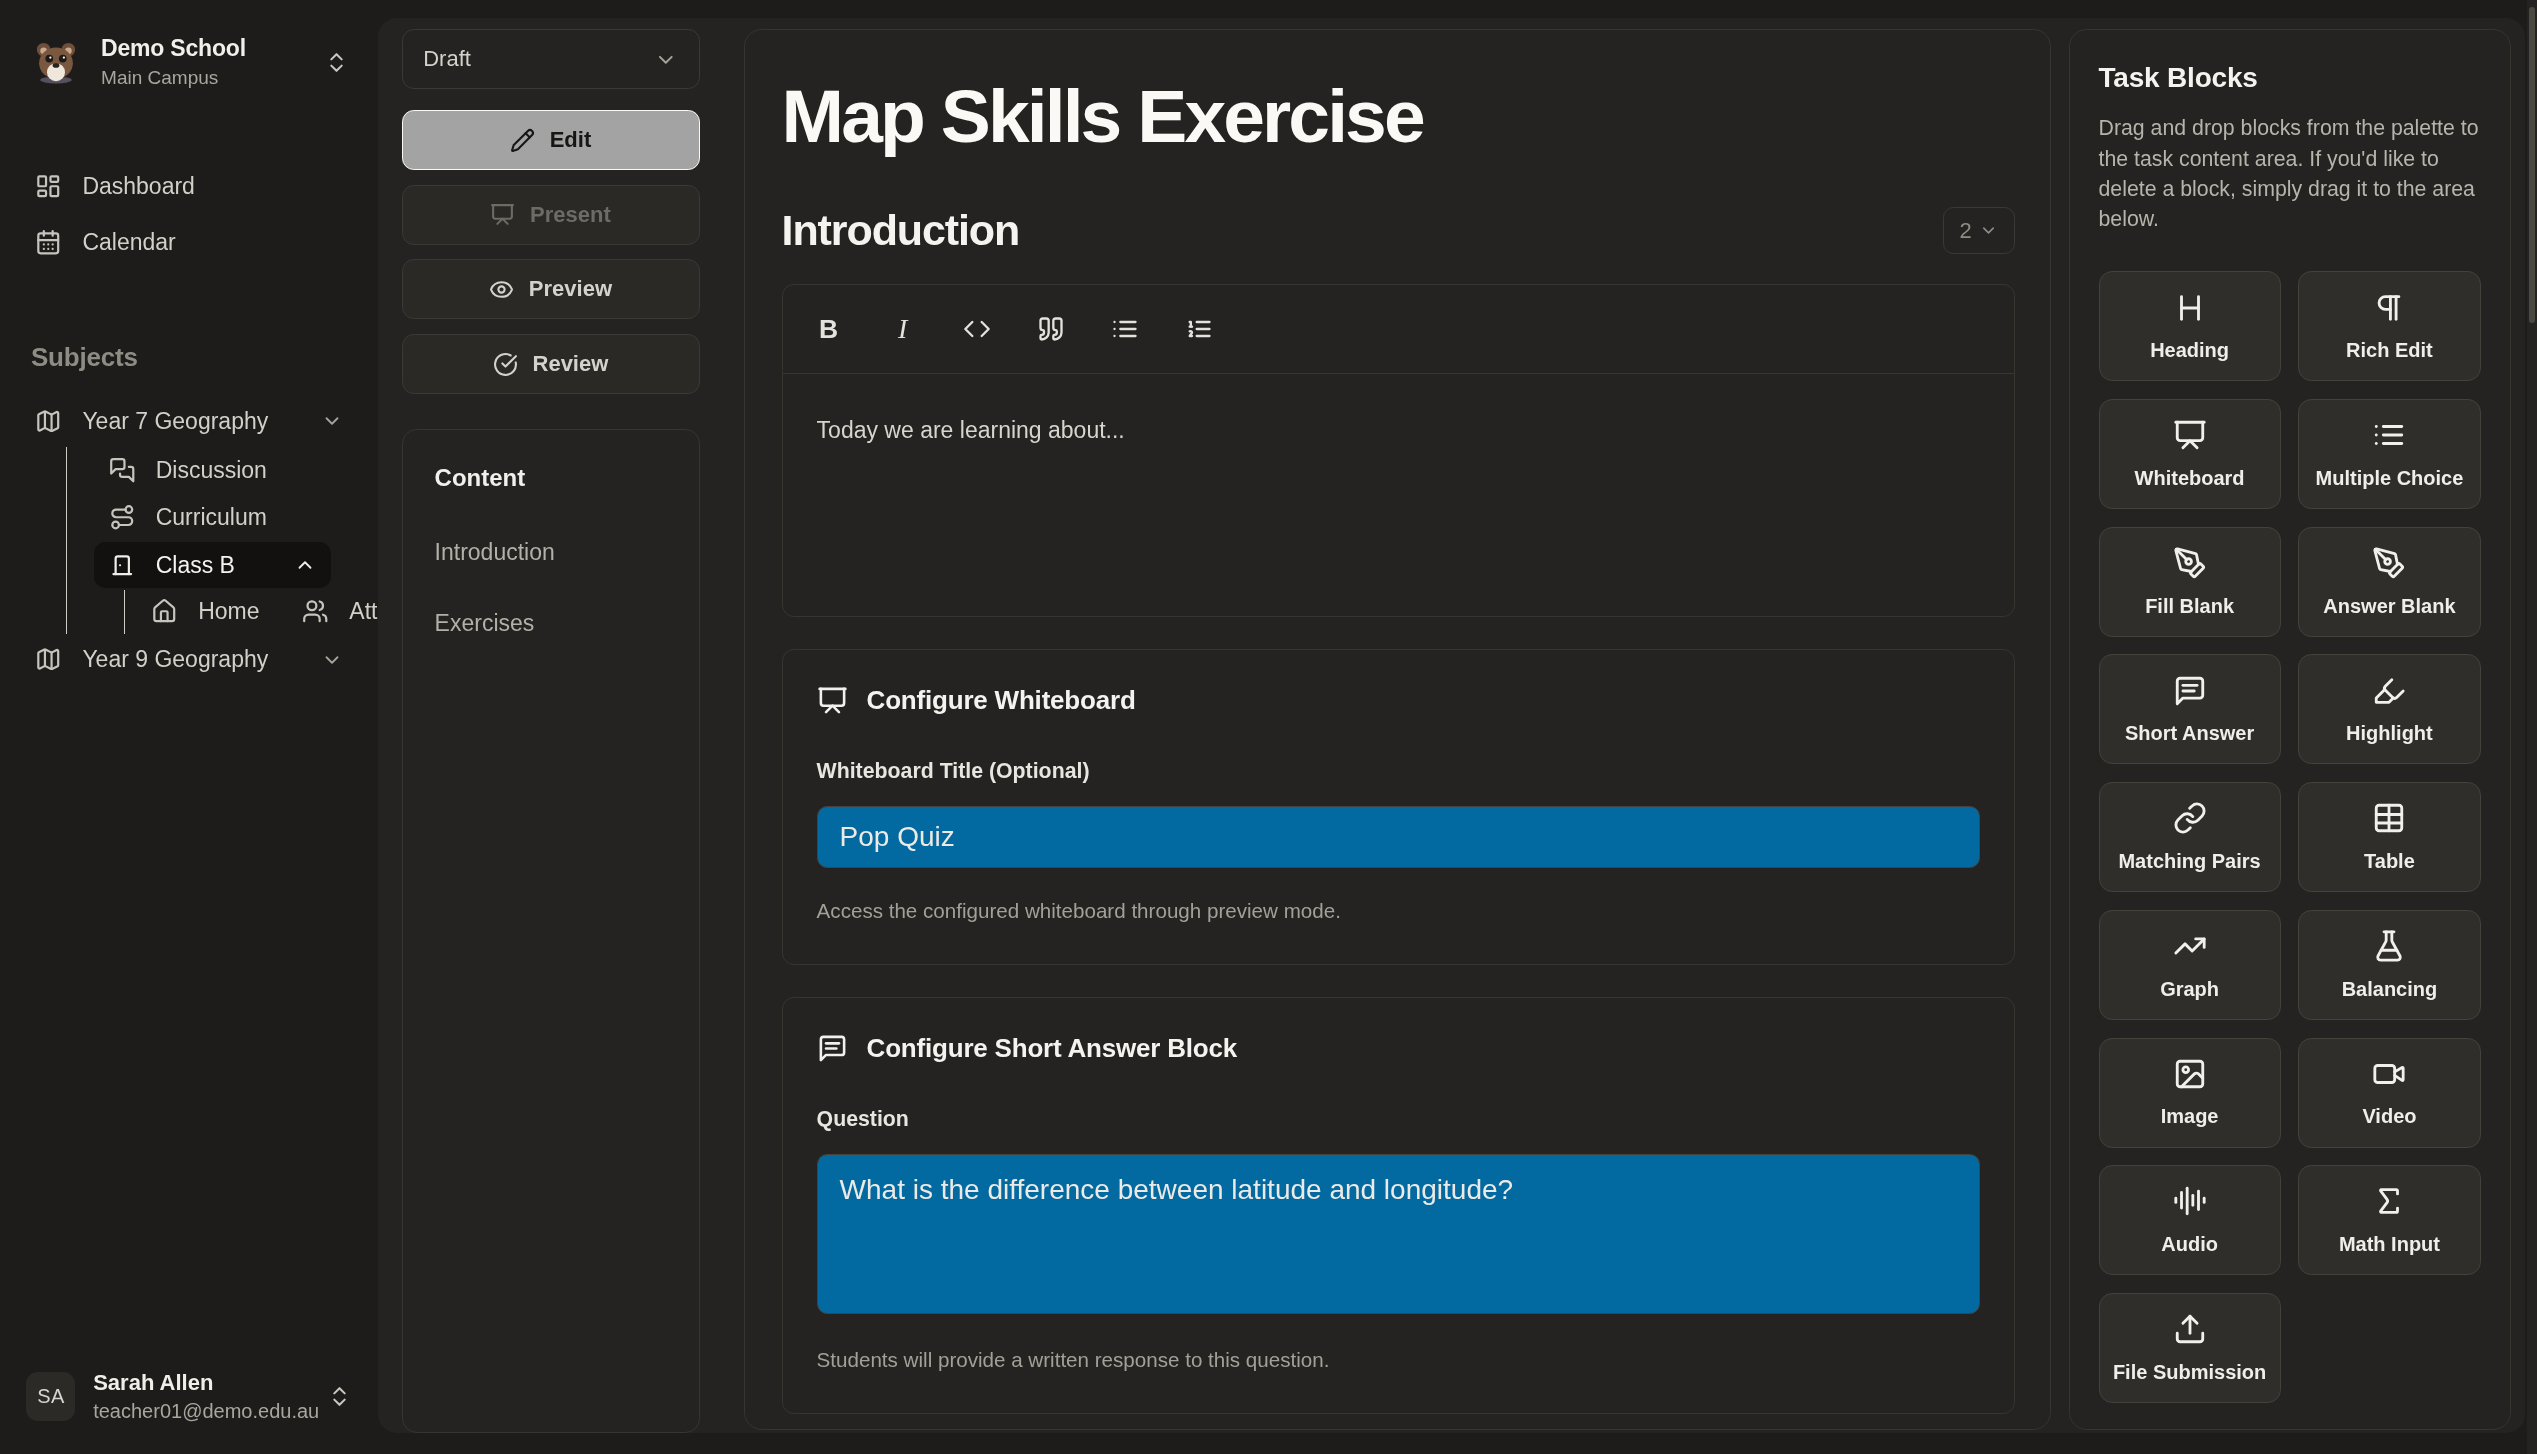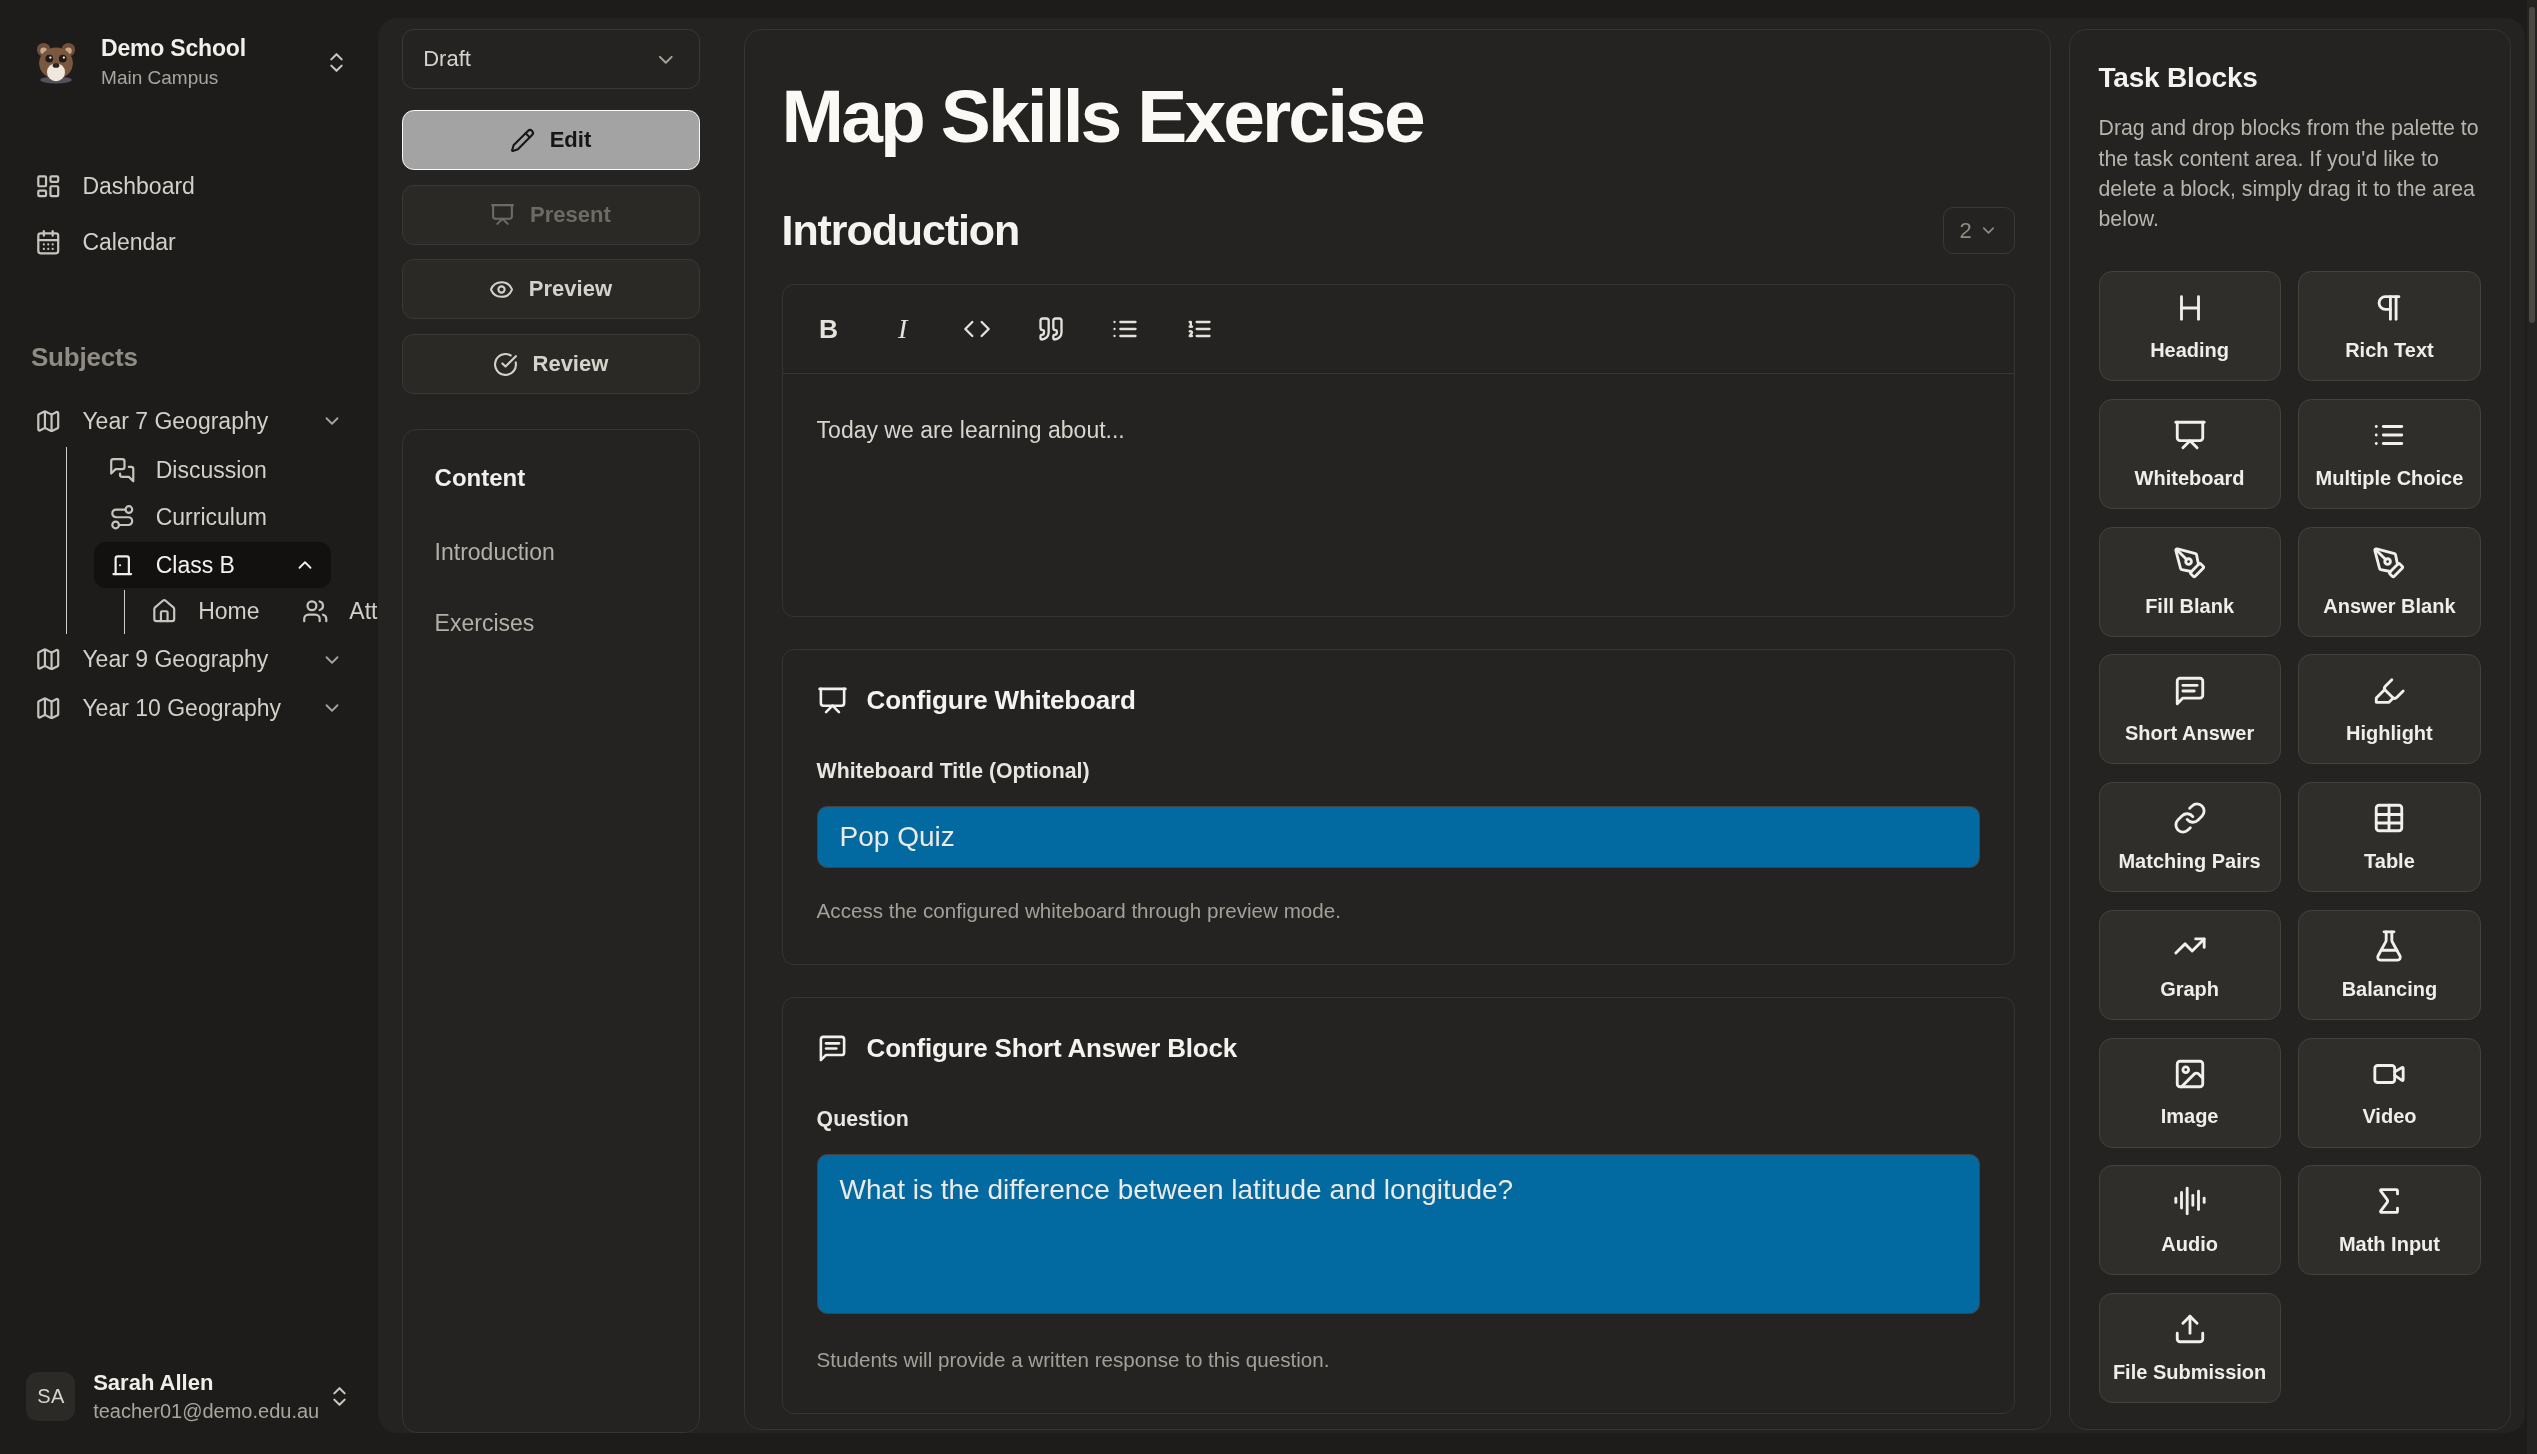--- a/index.html
+++ b/index.html
@@ -326,35 +326,20 @@
             <path d="M9 3.24v15"></path>
           </svg>
         </span>
       <span class="grow">Year 9 Geography</span>
       <span class="icon chev">
           <svg viewBox="0 0 24 24" fill="none" stroke="currentColor" stroke-width="2" stroke-linecap="round" stroke-linejoin="round">
             <path d="m6 9 6 6 6-6"></path>
           </svg>
         </span>
     </div>
-    <div class="srow">
-      <span class="icon">
-          <svg viewBox="0 0 24 24" fill="none" stroke="currentColor" stroke-width="2" stroke-linecap="round" stroke-linejoin="round">
-            <path d="M14.1 5.55a2 2 0 0 0 1.8 0l3.66-1.83A1 1 0 0 1 21 4.62v12.76a1 1 0 0 1-.55.9l-4.55 2.27a2 2 0 0 1-1.8 0l-4.2-2.1a2 2 0 0 0-1.8 0l-3.66 1.83A1 1 0 0 1 3 19.38V6.62a1 1 0 0 1 .55-.9L8.1 3.45a2 2 0 0 1 1.8 0z"></path>
-            <path d="M15 5.76v15"></path>
-            <path d="M9 3.24v15"></path>
-          </svg>
-        </span>
-      <span class="grow">Year 10 Geography</span>
-      <span class="icon chev">
-          <svg viewBox="0 0 24 24" fill="none" stroke="currentColor" stroke-width="2" stroke-linecap="round" stroke-linejoin="round">
-            <path d="m6 9 6 6 6-6"></path>
-          </svg>
-        </span>
-    </div>
   </div>
 
   <div class="side-spacer"></div>
 
   <div class="user">
     <div class="avatar">SA</div>
     <div style="flex:1;min-width:0;">
       <div class="user-name">Sarah Allen</div>
       <div class="user-email">teacher01@demo.edu.au</div>
     </div>
@@ -543,21 +528,21 @@
   </div>
 
   <div class="block-tile">
     <span class="icon">
             <svg viewBox="0 0 24 24" fill="none" stroke="currentColor" stroke-width="2" stroke-linecap="round" stroke-linejoin="round">
               <path d="M13 4v16"></path>
               <path d="M17 4v16"></path>
               <path d="M19 4H9.5a4.5 4.5 0 0 0 0 9H13"></path>
             </svg>
           </span>
-    <span class="block-label">Rich Text</span>
+    <span class="block-label">Rich Edit</span>
   </div>
 
   <div class="block-tile">
     <span class="icon">
             <svg viewBox="0 0 24 24" fill="none" stroke="currentColor" stroke-width="2" stroke-linecap="round" stroke-linejoin="round">
               <path d="M2 3h20"></path>
               <path d="M21 3v11a2 2 0 0 1-2 2H5a2 2 0 0 1-2-2V3"></path>
               <path d="m7 21 5-5 5 5"></path>
             </svg>
           </span>

